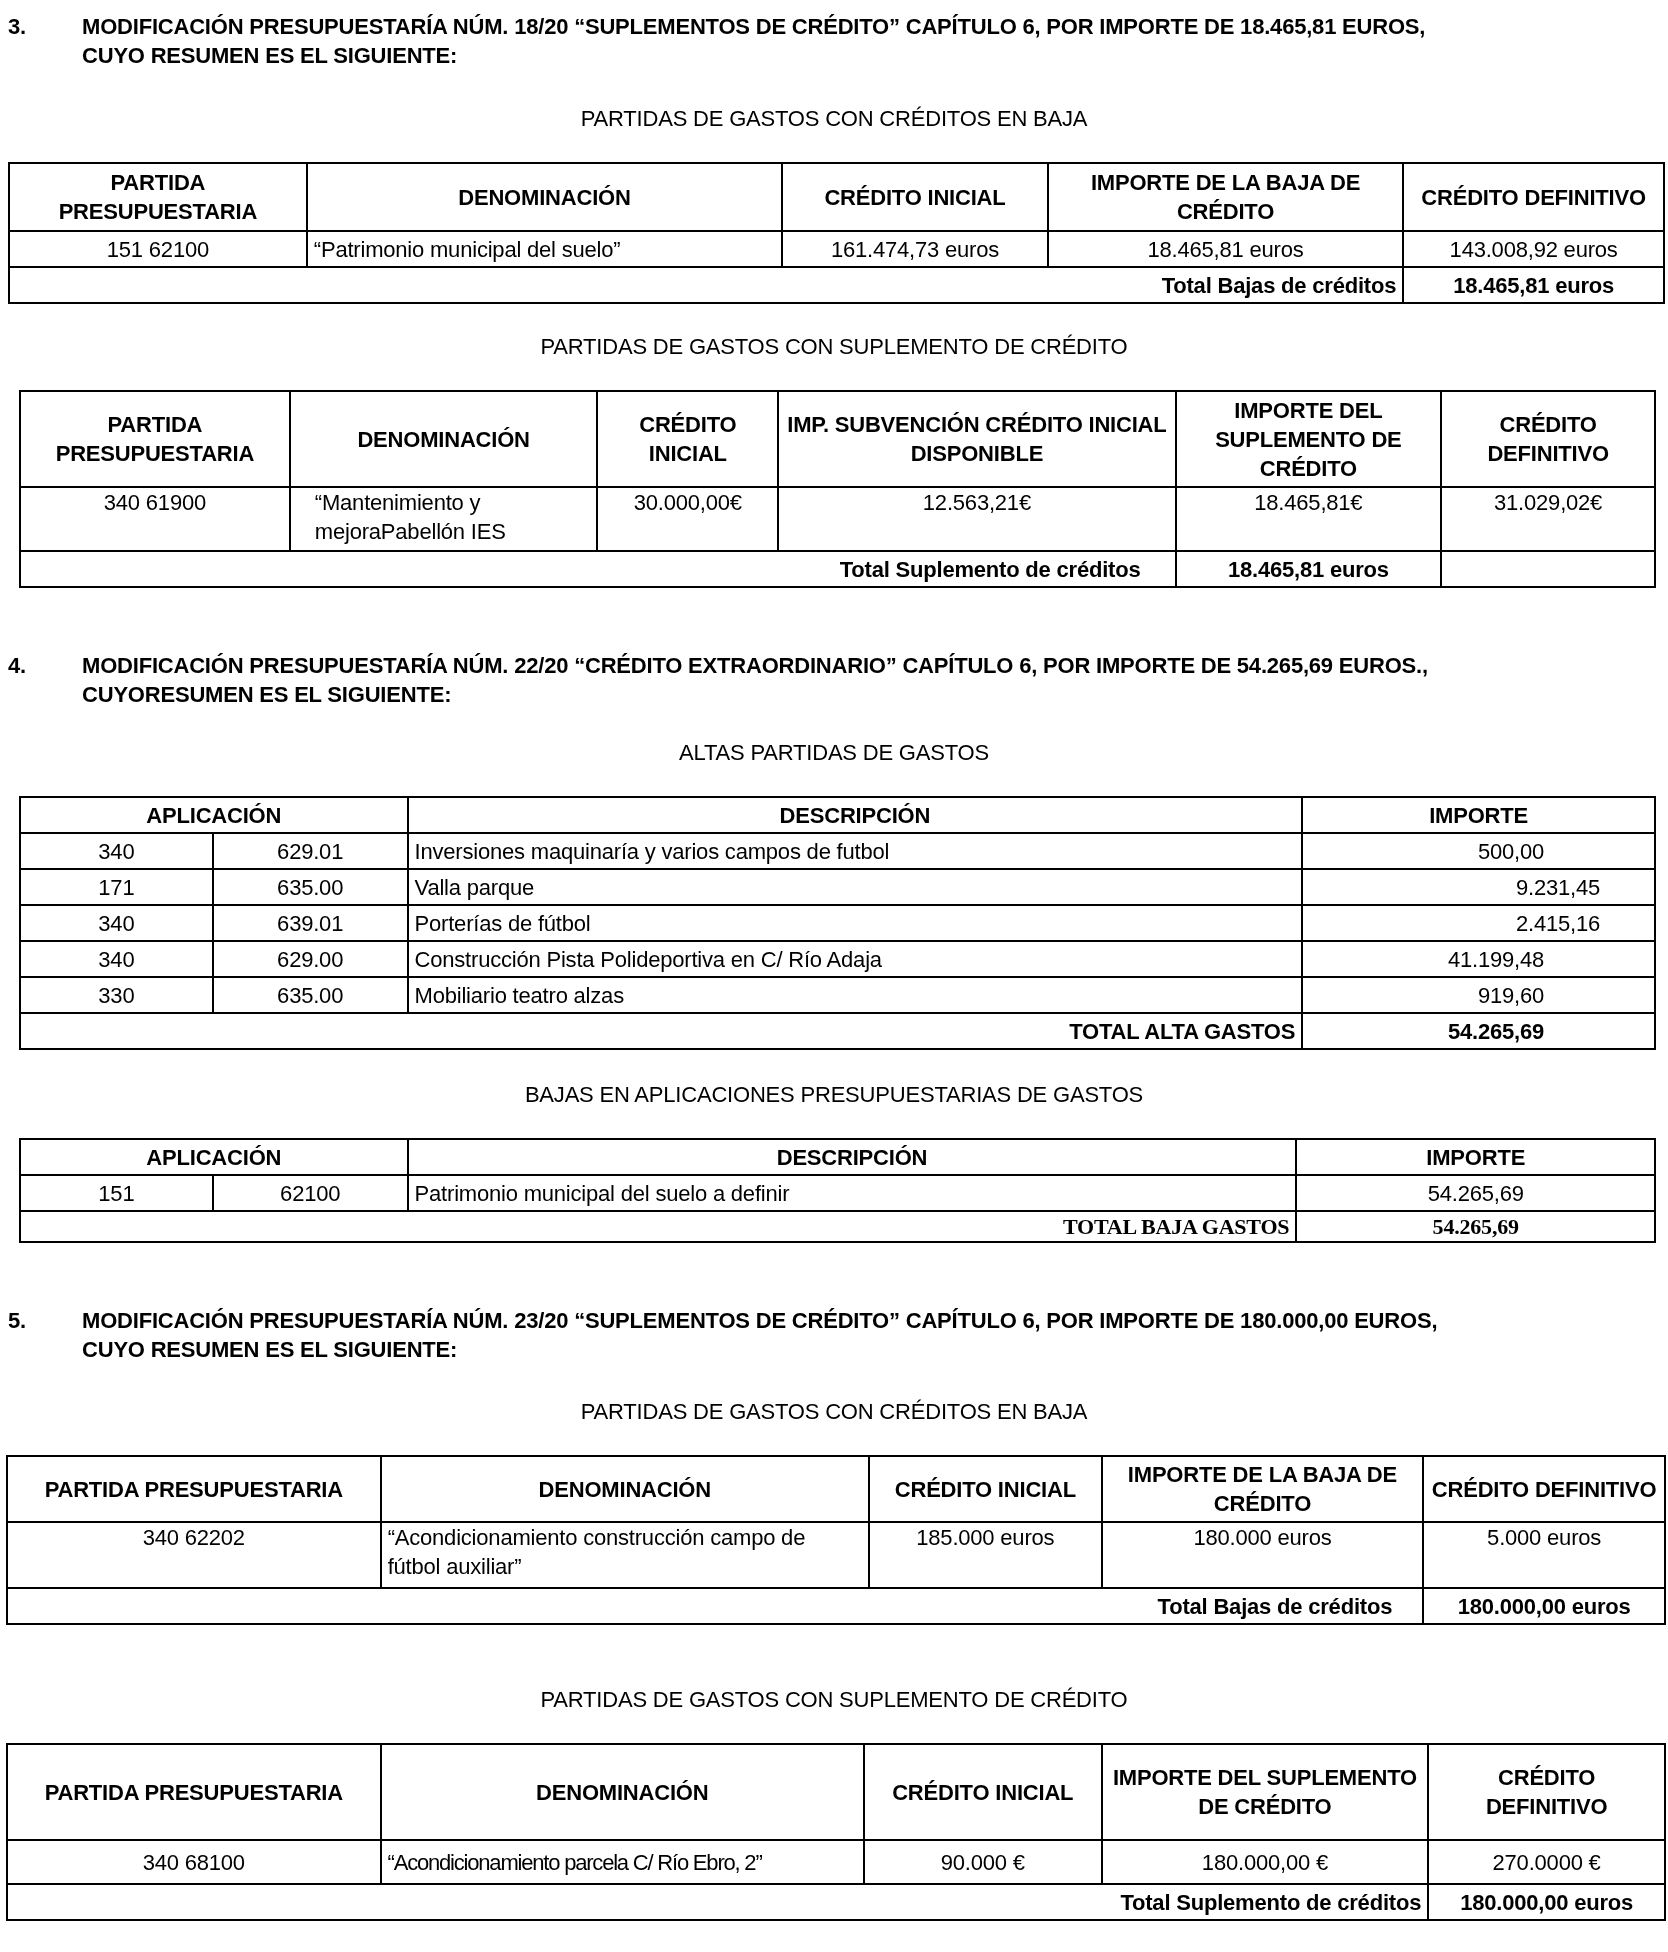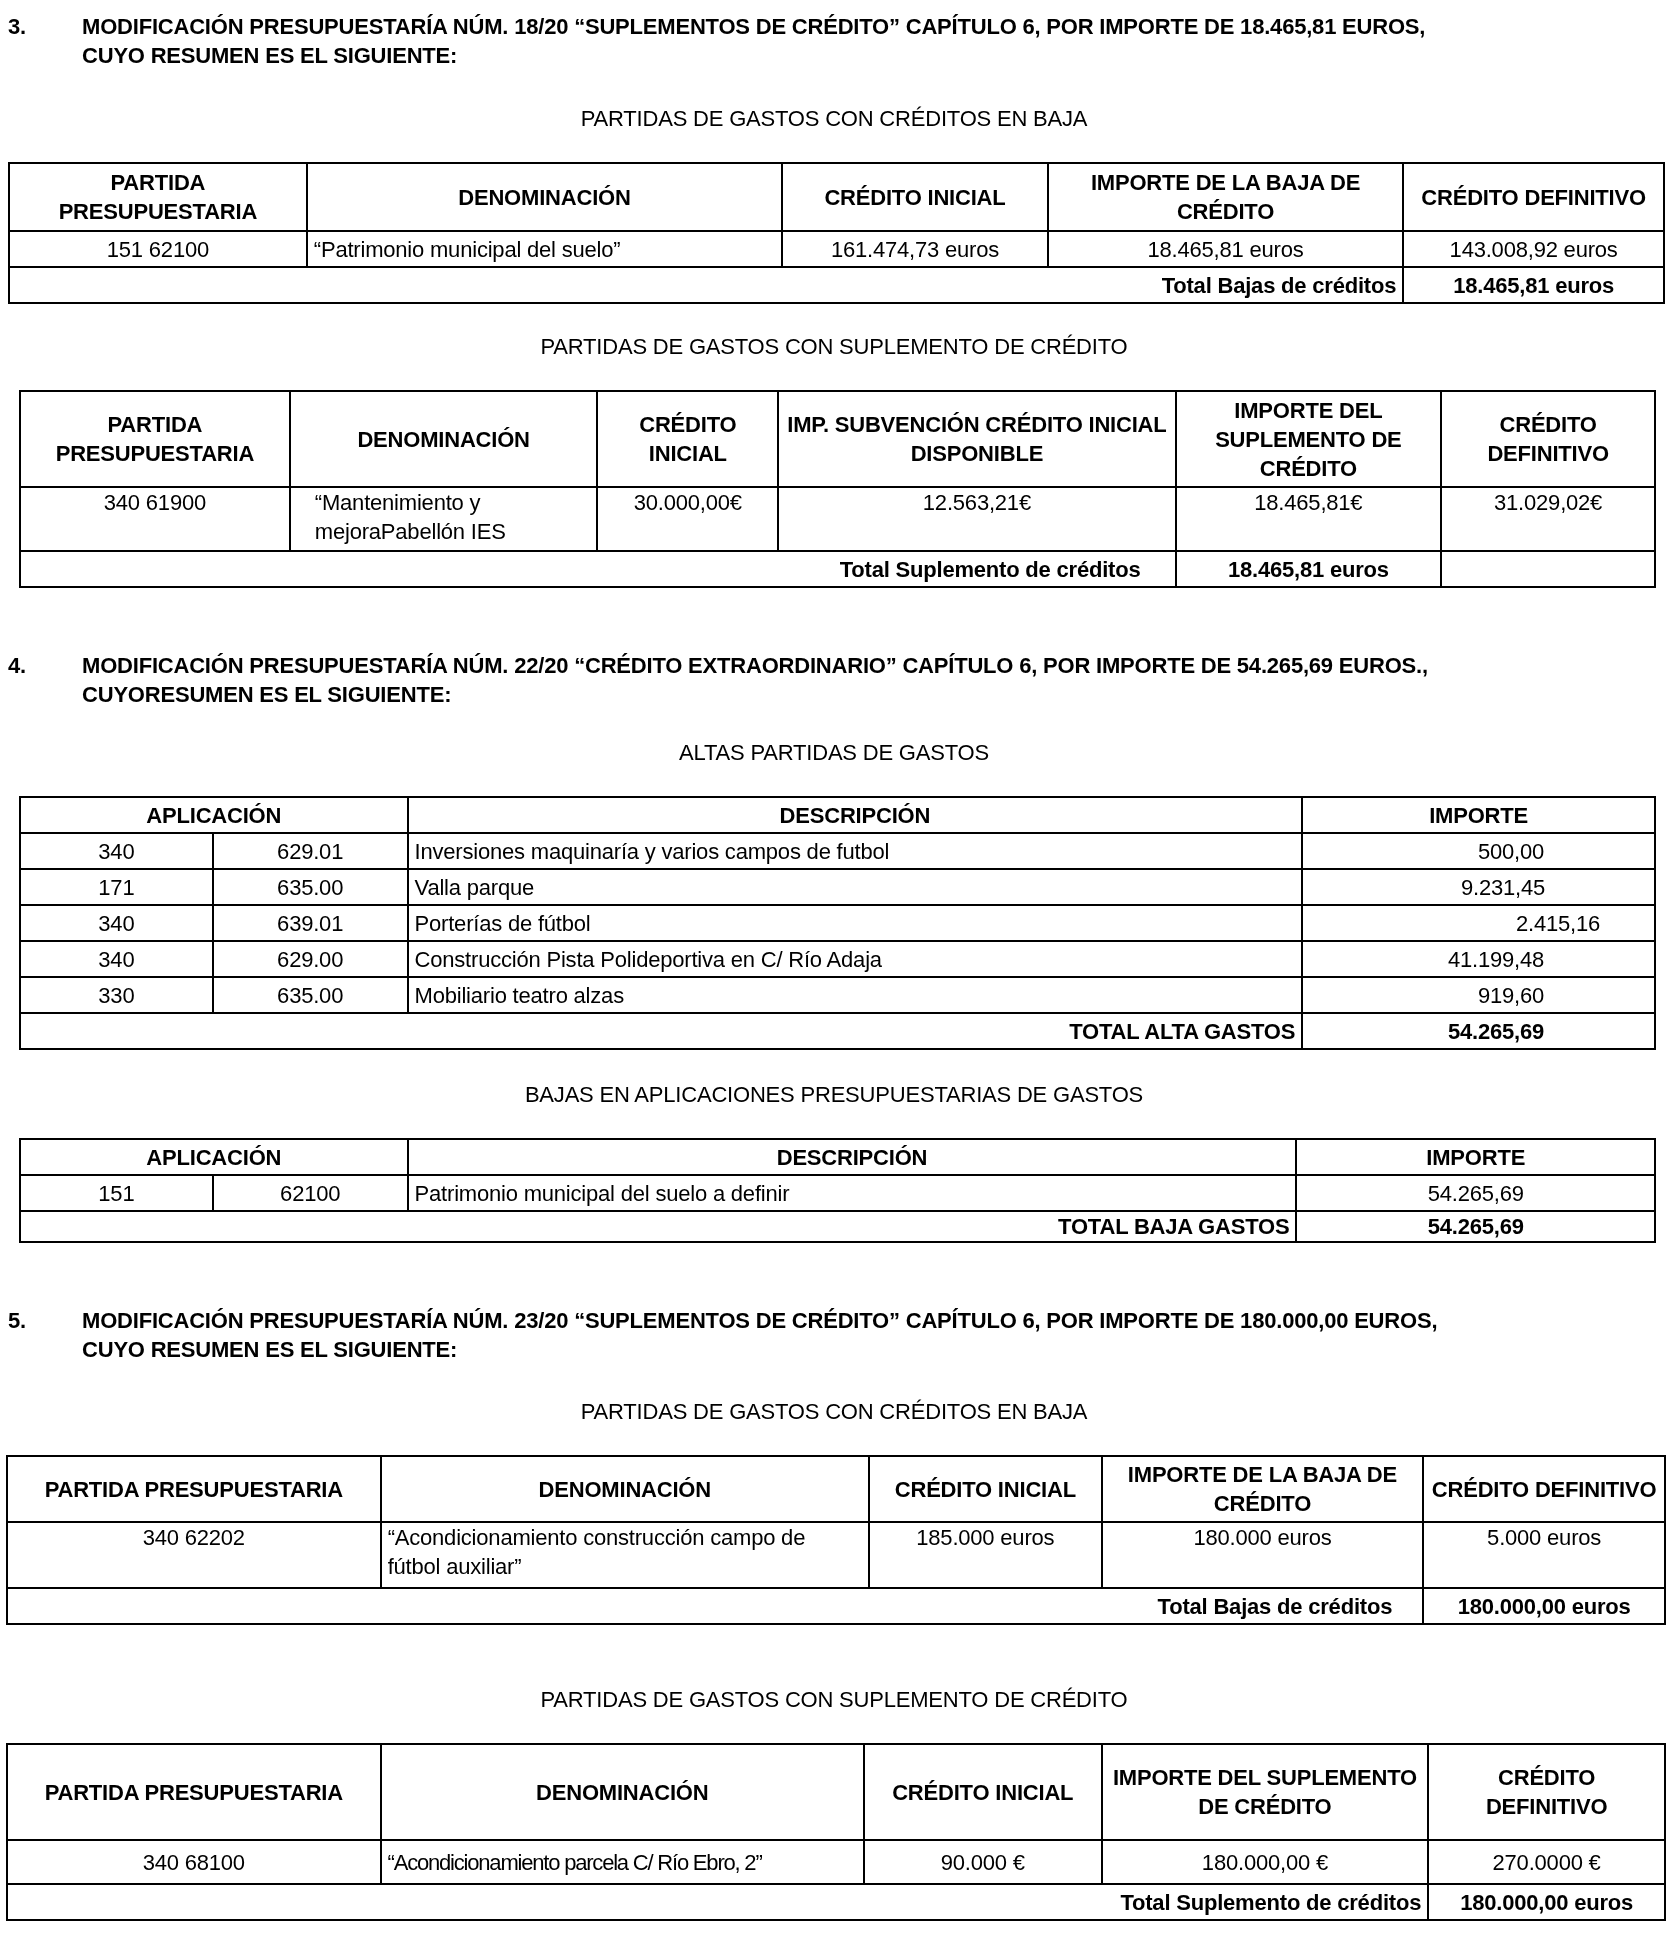--- a/index.html
+++ b/index.html
@@ -139,21 +139,21 @@
   <tr style="height:36px;">
     <td class="c">340</td>
     <td class="c">629.01</td>
     <td class="l">Inversiones maquinaría y varios campos de futbol</td>
     <td class="r" style="padding-right:110px;">500,00</td>
   </tr>
   <tr style="height:36px;">
     <td class="c">171</td>
     <td class="c">635.00</td>
     <td class="l">Valla parque</td>
-    <td class="r" style="padding-right:109px;">9.231,45</td>
+    <td class="r" style="padding-right:54px;">9.231,45</td>
   </tr>
   <tr style="height:36px;">
     <td class="c">340</td>
     <td class="c">639.01</td>
     <td class="l">Porterías de fútbol</td>
     <td class="r" style="padding-right:54px;">2.415,16</td>
   </tr>
   <tr style="height:36px;">
     <td class="c">340</td>
     <td class="c">629.00</td>
@@ -187,21 +187,21 @@
     <th colspan="2">APLICACIÓN</th>
     <th>DESCRIPCIÓN</th>
     <th>IMPORTE</th>
   </tr>
   <tr style="height:36px;">
     <td class="c">151</td>
     <td class="c">62100</td>
     <td class="l">Patrimonio municipal del suelo a definir</td>
     <td class="c">54.265,69</td>
   </tr>
-  <tr style="height:20px;">
+  <tr style="height:20px;font-family:Liberation Serif, serif;">
     <td colspan="3" class="r b">TOTAL BAJA GASTOS</td>
     <td class="c b">54.265,69</td>
   </tr>
 </tbody>
   </table>
 
 <div class="abs heading" style="left:8px; top:1306px; width:1660px; height:60px;">
   <span class="num">5.</span>
   <span class="text">
     <span style="display:block; white-space:nowrap;">MODIFICACIÓN PRESUPUESTARÍA NÚM. 23/20 “SUPLEMENTOS DE CRÉDITO” CAPÍTULO 6, POR IMPORTE DE 180.000,00 EUROS,</span>

